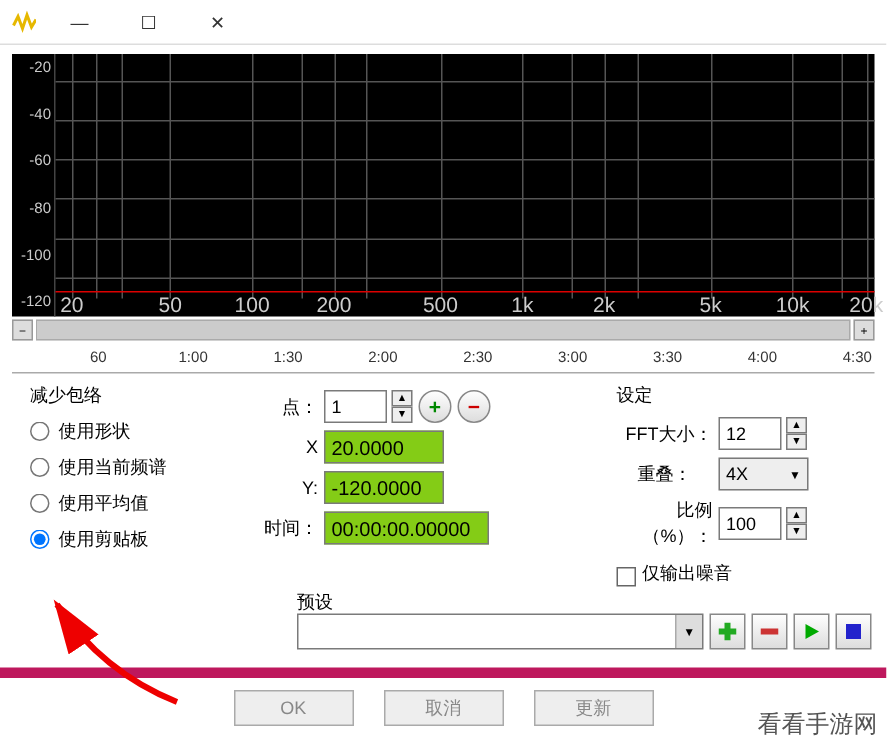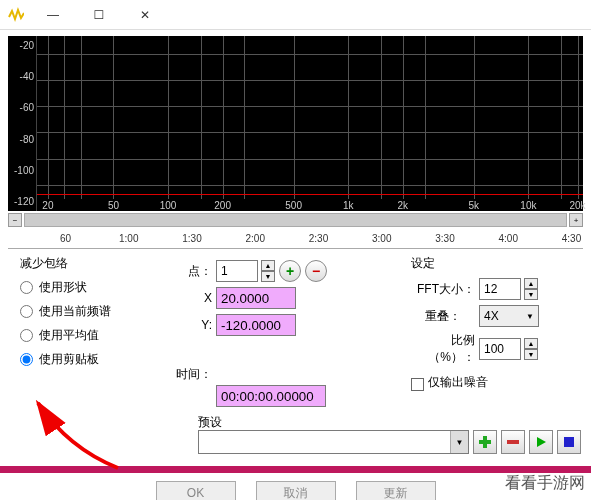--- a/index.html
+++ b/index.html
@@ -8,37 +8,37 @@
 .titlebar .icon { width: 16px; height: 16px; margin-right: 6px; display: inline-flex; align-items: center; }
 .titlebar .title { flex: 1; font-size: 12px; }
 .titlebar .winbtn { width: 46px; height: 30px; display: flex; align-items: center; justify-content: center; color: #333; }
 .graph-area { margin: 6px 8px 0 8px; background: #000; height: 175px; position: relative; display: flex; }
 .y-axis { width: 28px; display: flex; flex-direction: column; justify-content: space-between; color: #ccc; font-size: 10px; padding: 4px 2px; text-align: right; }
 .plot { flex: 1; position: relative; border-left: 1px solid #444; }
 .plot .hgrid, .plot .vgrid { position: absolute; background: #555; }
 .plot .hgrid { left: 0; right: 0; height: 1px; }
 .plot .vgrid { top: 0; bottom: 12px; width: 1px; }
 .plot .redline { position: absolute; left: 0; right: 0; height: 1px; background: #d00; bottom: 16px; }
-.plot .xlabel { position: absolute; bottom: 0; color: #ccc; font-size: 10px; transform: translateX(-50%); }
+.plot .xlabel { position: absolute; bottom: 0; color: #ccc; font-size: 14px; transform: translateX(-50%); }
 .scrollrow { margin: 2px 8px 0 8px; height: 14px; display: flex; align-items: center; gap: 2px; }
 .scrollrow .sbtn { width: 14px; height: 14px; background: #ddd; border: 1px solid #999; display: flex; align-items: center; justify-content: center; font-size: 8px; }
 .scrollrow .track { flex: 1; height: 14px; background: #eee; border: 1px solid #aaa; position: relative; }
 .scrollrow .thumb { position: absolute; left: 0; right: 0; top: 0; bottom: 0; background: #ccc; }
 .timeruler { margin: 0 8px; height: 22px; position: relative; font-size: 10px; color: #333; border-bottom: 1px solid #aaa; }
 .timeruler .tlabel { position: absolute; top: 6px; transform: translateX(-50%); }
 .mainform { padding: 6px 20px; display: flex; gap: 10px; }
 .col-left { width: 140px; }
 .col-mid { flex: 1; }
 .col-right { width: 160px; }
 .group-title { font-size: 12px; margin-bottom: 6px; }
 .radio-row { display: flex; align-items: center; margin: 7px 0; position: relative; }
 .radio-row input { margin-right: 6px; }
 .fieldrow { display: flex; align-items: center; margin: 5px 0; gap: 4px; }
 .fieldrow .lbl { width: 42px; text-align: right; }
-.numbox { width: 80px; height: 22px; border: 1px solid #7a7a7a; padding: 2px 4px; background: #f0abfc; }
+.numbox { width: 80px; height: 22px; border: 1px solid #7a7a7a; padding: 2px 4px; background: #84cc16; }
 .spinbox { width: 42px; height: 22px; border: 1px solid #7a7a7a; display: flex; align-items: center; padding: 0 4px; background: #fff; }
 .spinbtns { display: inline-flex; flex-direction: column; margin-left: -1px; }
 .spinbtns .sp { width: 14px; height: 11px; border: 1px solid #7a7a7a; background: #eee; font-size: 7px; display: flex; align-items: center; justify-content: center; }
 .circ-btn { width: 22px; height: 22px; border-radius: 50%; border: 1px solid #888; display: flex; align-items: center; justify-content: center; font-size: 14px; font-weight: bold; background: linear-gradient(#fefefe,#ddd); }
 .circ-btn.red { color: #c00; }
 .circ-btn.green { color: #080; }
 .selbox { width: 60px; height: 22px; border: 1px solid #7a7a7a; display: flex; align-items: center; padding: 0 4px; background: #eee; }
 .selbox .arrow { margin-left: auto; font-size: 8px; }
 .chk-row { display: flex; align-items: flex-end; margin-top: 8px; }
 .chk-row .chk { width: 13px; height: 13px; border: 1px solid #666; margin-right: 4px; }
@@ -169,21 +169,21 @@
     <div class="fieldrow">
       <span class="lbl">X</span>
       <input class="numbox" value="20.0000" style="">
     </div>
     <div class="fieldrow">
       <span class="lbl">Y:</span>
       <input class="numbox" value="-120.0000" style="">
     </div>
     <div class="fieldrow">
       <span class="lbl">时间：</span>
-      <input class="numbox" style="width: 110px; margin-top: 44px;" value="00:00:00.00000">
+      <input class="numbox" style="width: 110px;" value="00:00:00.00000">
     </div>
   </div>
 
   <div class="col-right">
     <div class="group-title">设定</div>
     <div class="fieldrow">
       <span style="width:64px;text-align:right">FFT大小：</span>
       <div class="spinbox">
           <span>12</span>
         </div>

